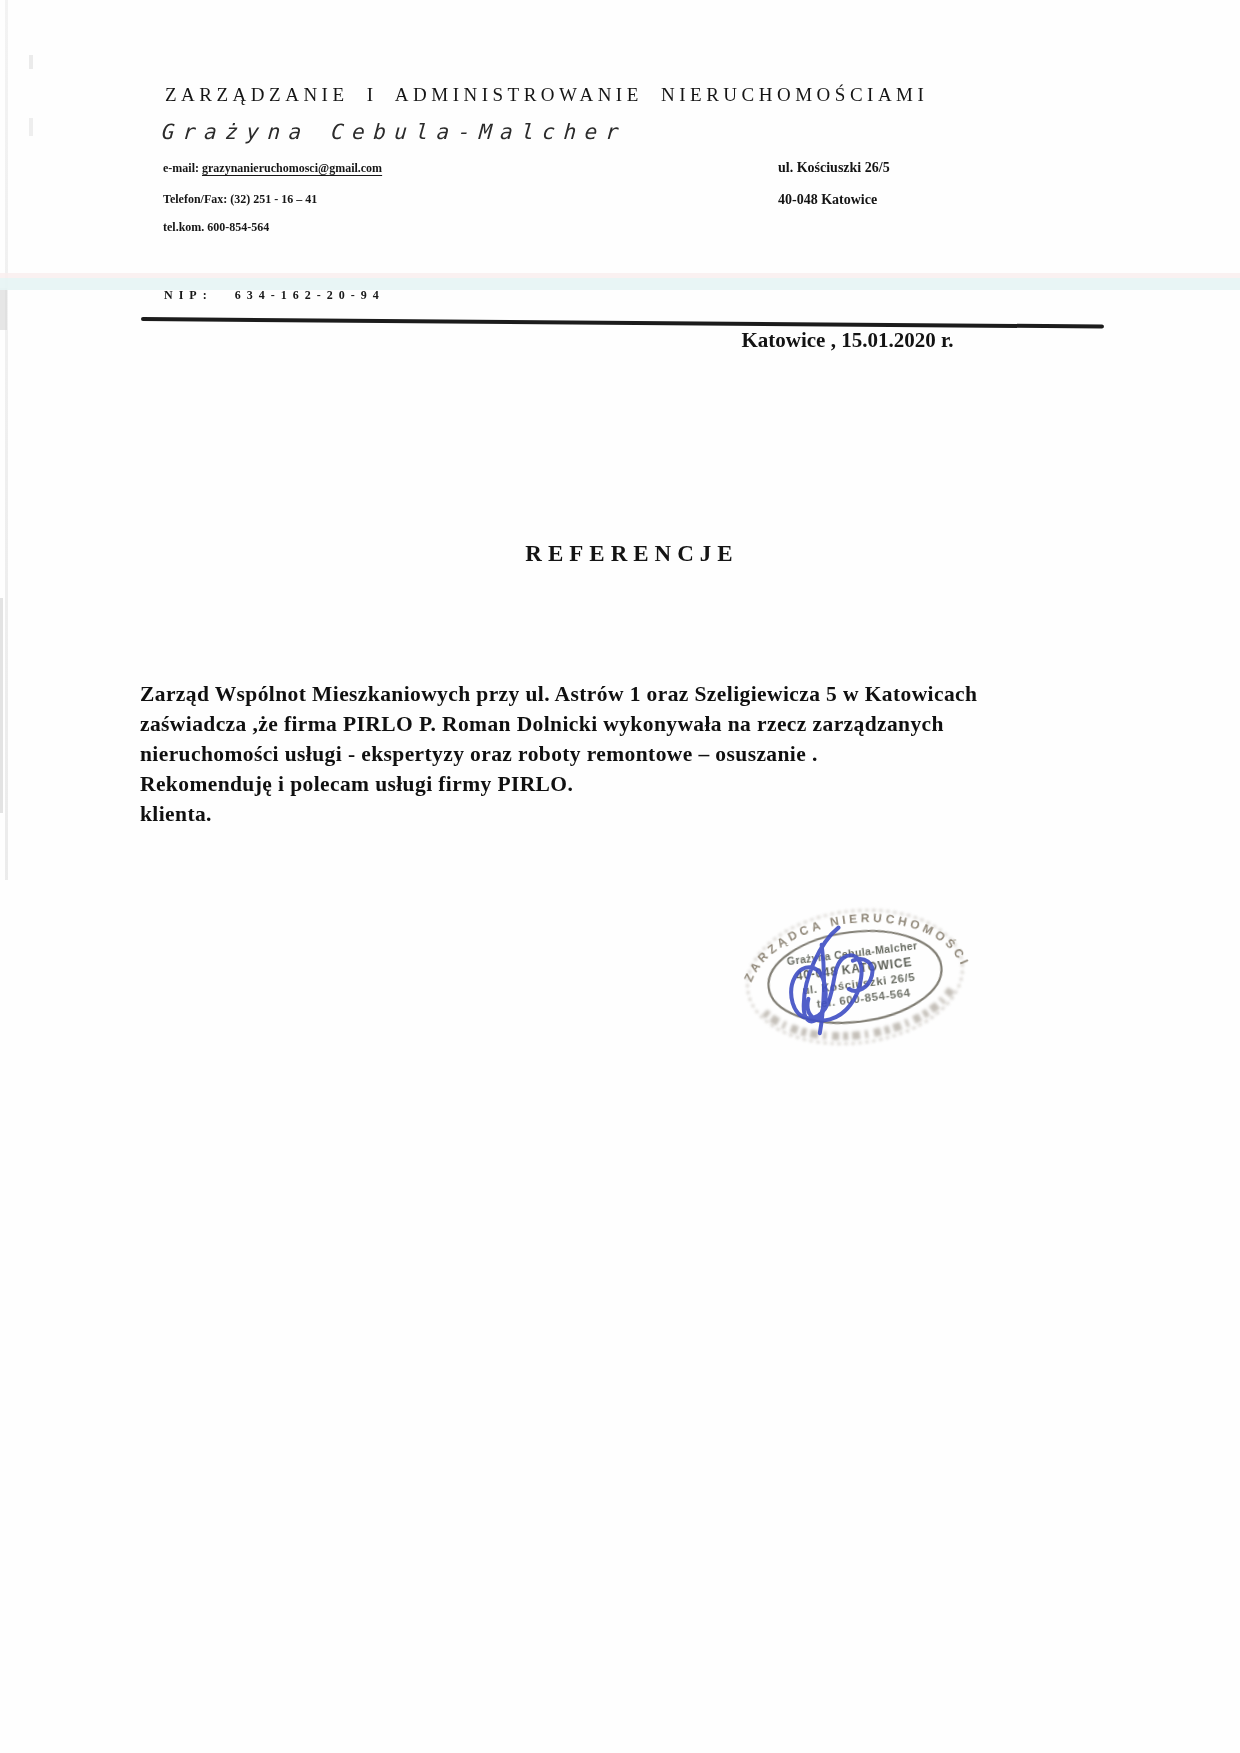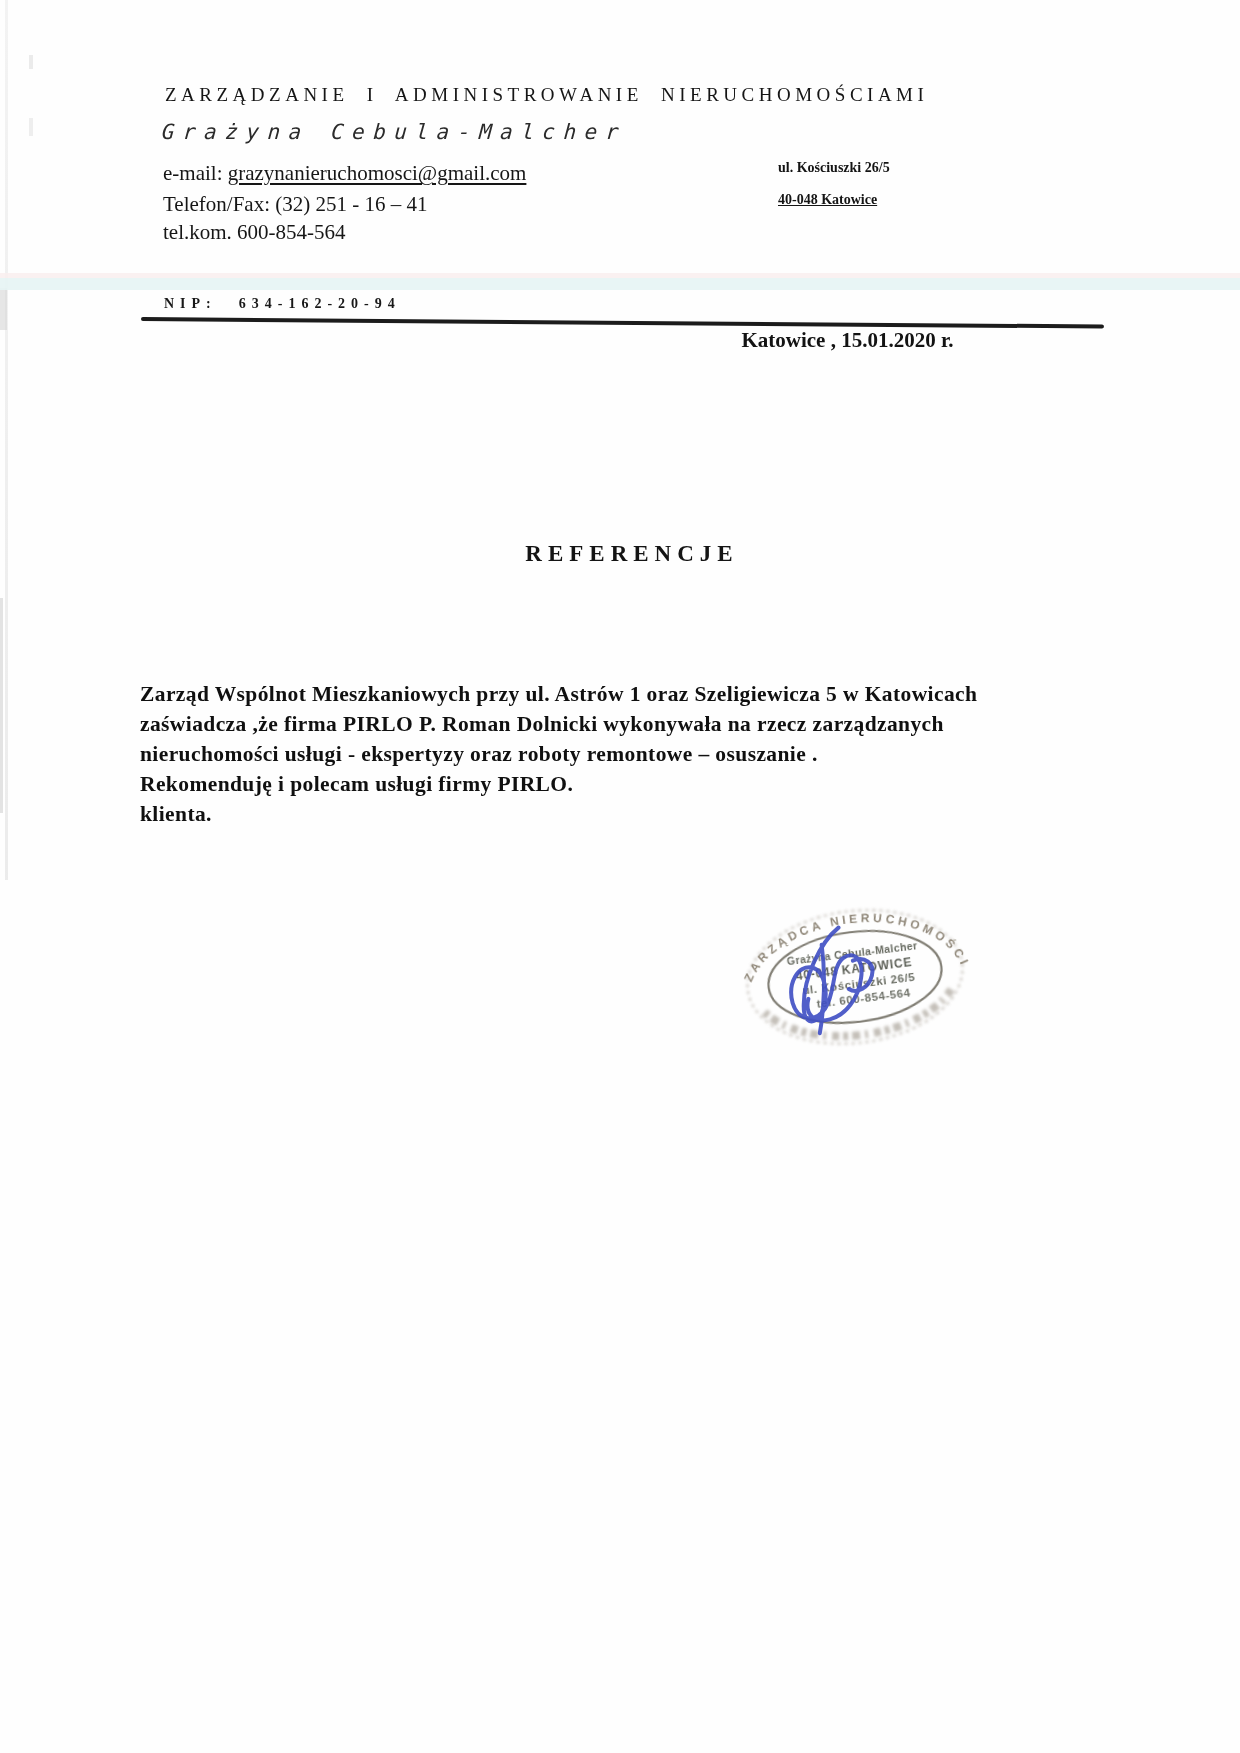--- a/index.html
+++ b/index.html
@@ -23,33 +23,33 @@
     position:absolute;left:165px;top:84px;
     font-weight:normal;font-size:19px;letter-spacing:4.5px;word-spacing:9px;
     color:#151515;white-space:nowrap;
   }
   .owner-name{
     position:absolute;left:162px;top:120px;
     font-family:"DejaVu Sans Mono", monospace;
     font-style:italic;font-size:21px;letter-spacing:8.5px;
     color:#2b2b2b;white-space:nowrap;transform:skewX(-4deg);
   }
-  .contact-line{position:absolute;left:163px;font-weight:normal;font-size:21px;color:#161616;white-space:nowrap;}
+  .contact-line{position:absolute;left:163px;font-weight:bold;font-size:12px;color:#161616;white-space:nowrap;}
   .contact-email{top:161px;}
   .contact-email .email{text-decoration:underline;text-underline-offset:3px;}
   .contact-phone{top:192px;}
   .contact-mobile{top:220px;}
   .addr-line{position:absolute;left:778px;font-weight:bold;font-size:14px;color:#141414;white-space:nowrap;}
   .addr1{top:160px;}
-  .addr2{top:192px;text-decoration:underline;}
+  .addr2{top:192px;}
 
   .tint-band-pink{position:absolute;left:0;top:273px;width:1240px;height:5px;background:#f9eeee;opacity:.85;}
   .tint-band-cyan{position:absolute;left:0;top:278px;width:1240px;height:12px;background:#e6f4f4;opacity:.9;}
 
-  .nip-line{position:absolute;left:164px;top:296px;font-weight:bold;font-size:14px;
+  .nip-line{position:absolute;left:164px;top:288px;font-weight:bold;font-size:12px;
     letter-spacing:6px;color:#181818;white-space:nowrap;}
   .nip-line .nip-value{margin-left:22px;}
 
   .rule-heavy{position:absolute;left:141px;top:317px;width:963px;height:3.5px;
     background:#1c1c1c;transform:rotate(0.45deg);transform-origin:left center;border-radius:2px;}
 
   .dateline{position:absolute;left:700px;top:328px;width:295px;text-align:center;
     font-weight:bold;font-size:21px;color:#131313;white-space:nowrap;}
 
   .doc-title{position:absolute;left:0;top:541px;width:1240px;text-align:center;

